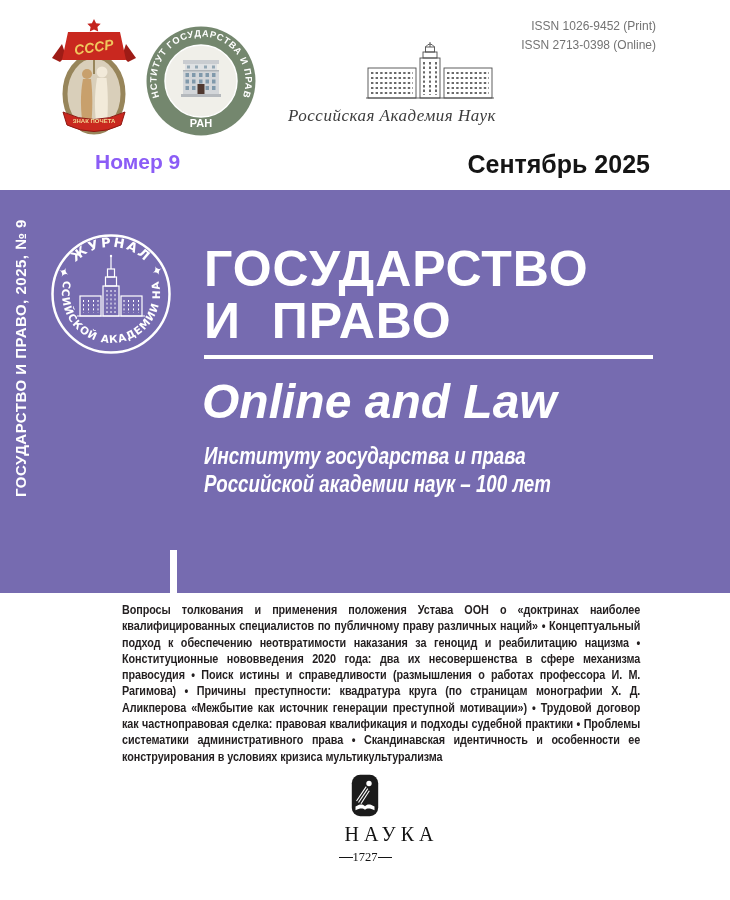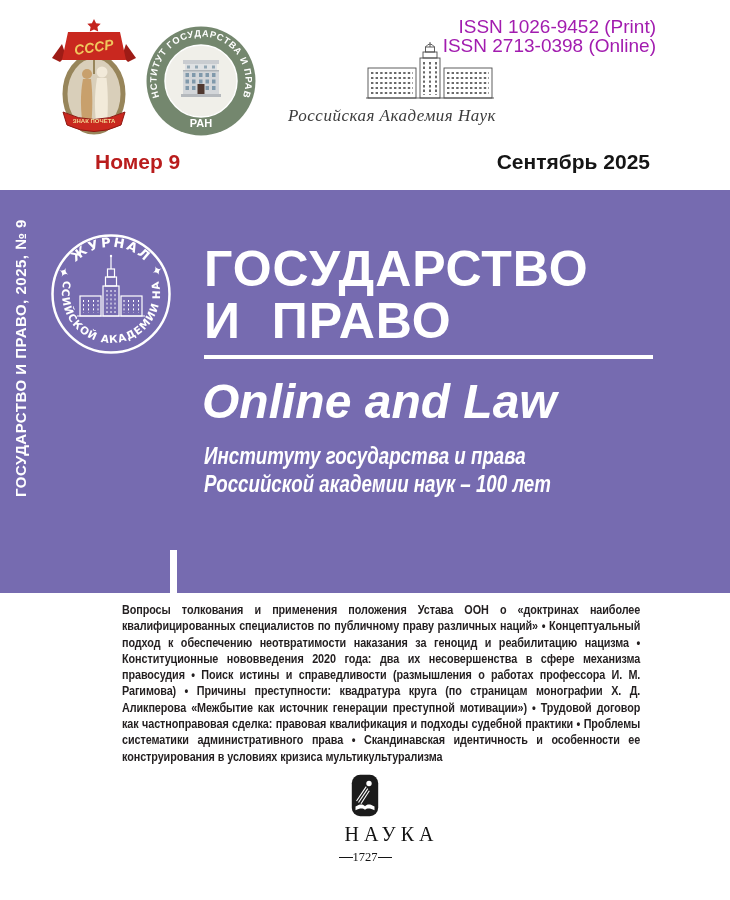--- a/index.html
+++ b/index.html
@@ -1,27 +1,27 @@
 <!DOCTYPE html>
 <html><head>
 <meta charset="utf-8">
 <style>
   html,body{margin:0;padding:0;background:#fff;}
   .page{position:relative;width:730px;height:900px;background:#fff;overflow:hidden;
         font-family:"Liberation Sans",sans-serif;color:#1a1a1a;}
 
   
-  .issn{position:absolute;top:17px;right:74px;text-align:right;font-size:19px;line-height:19px;color:#a21caf;}
+  .issn{position:absolute;top:17px;right:74px;text-align:right;font-size:12px;line-height:19px;color:#737373;}
   .logo-medal{position:absolute;left:50px;top:16px;}
   .logo-igp{position:absolute;left:146px;top:26px;}
   .logo-ras{position:absolute;left:278px;top:42px;width:218px;text-align:right;}
   .ras-name{font-family:"Liberation Serif",serif;font-style:italic;font-size:17px;color:#3c3c3c;
             margin-top:2px;letter-spacing:.5px;white-space:nowrap;}
-  .issue-number{position:absolute;left:95px;top:150px;font-size:21px;font-weight:bold;color:#b91c1c;}
-  .issue-month{position:absolute;right:80px;top:150px;font-size:21px;font-weight:bold;color:#151515;}
+  .issue-number{position:absolute;left:95px;top:150px;font-size:21px;font-weight:bold;color:#8b5cf6;}
+  .issue-month{position:absolute;right:80px;top:150px;font-size:25px;font-weight:bold;color:#151515;}
 
   
   .cover{position:absolute;left:0;top:190px;width:730px;height:403px;background:#766bb0;}
   .emblem{position:absolute;left:47px;top:40px;}
   .spine{position:absolute;left:12px;top:307px;transform:rotate(-90deg);transform-origin:0 0;
          white-space:nowrap;color:#fff;font-weight:bold;font-size:15px;letter-spacing:.5px;}
   .notch{position:absolute;left:170px;top:360px;width:7px;height:43px;background:#fff;}
   .title{position:absolute;left:204px;top:53px;color:#fff;font-weight:bold;font-size:50px;
          line-height:52px;letter-spacing:1px;}
   .title .l2{word-spacing:16px;}

